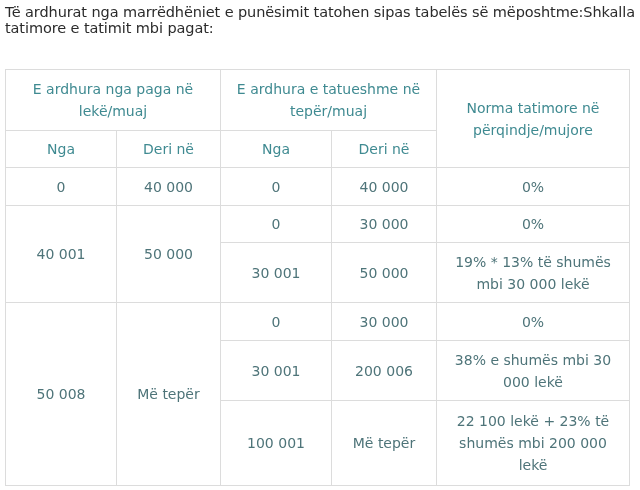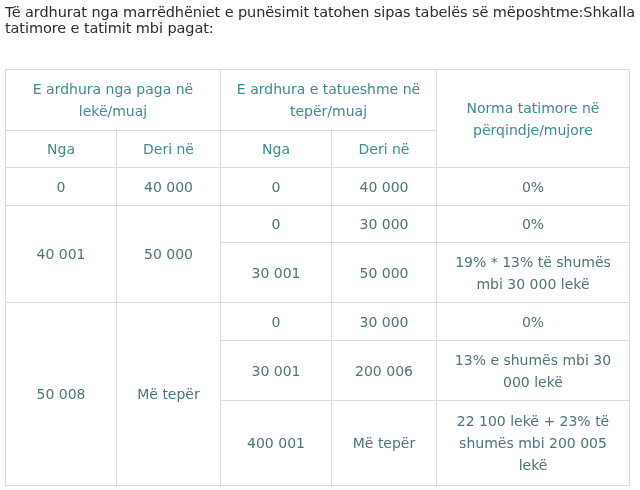--- a/index.html
+++ b/index.html
@@ -112,21 +112,21 @@
     <tr class="r3a">
       <td rowspan="3">50 008</td>
       <td rowspan="3">Më tepër</td>
       <td>0</td>
       <td>30 000</td>
       <td class="rate">0%</td>
     </tr>
     <tr class="r3b">
       <td>30 001</td>
       <td>200 006</td>
-      <td class="rate">13% e shumës mbi 30 000 lekë</td>
+      <td class="rate">38% e shumës mbi 30 000 lekë</td>
     </tr>
     <tr class="r3c">
-      <td>400 001</td>
+      <td>100 001</td>
       <td>Më tepër</td>
-      <td class="rate">22 100 lekë + 23% të shumës mbi 200 005 lekë</td>
+      <td class="rate">22 100 lekë + 23% të shumës mbi 200 000 lekë</td>
     </tr>
   </tbody>
 </table>
 
 </body></html>

